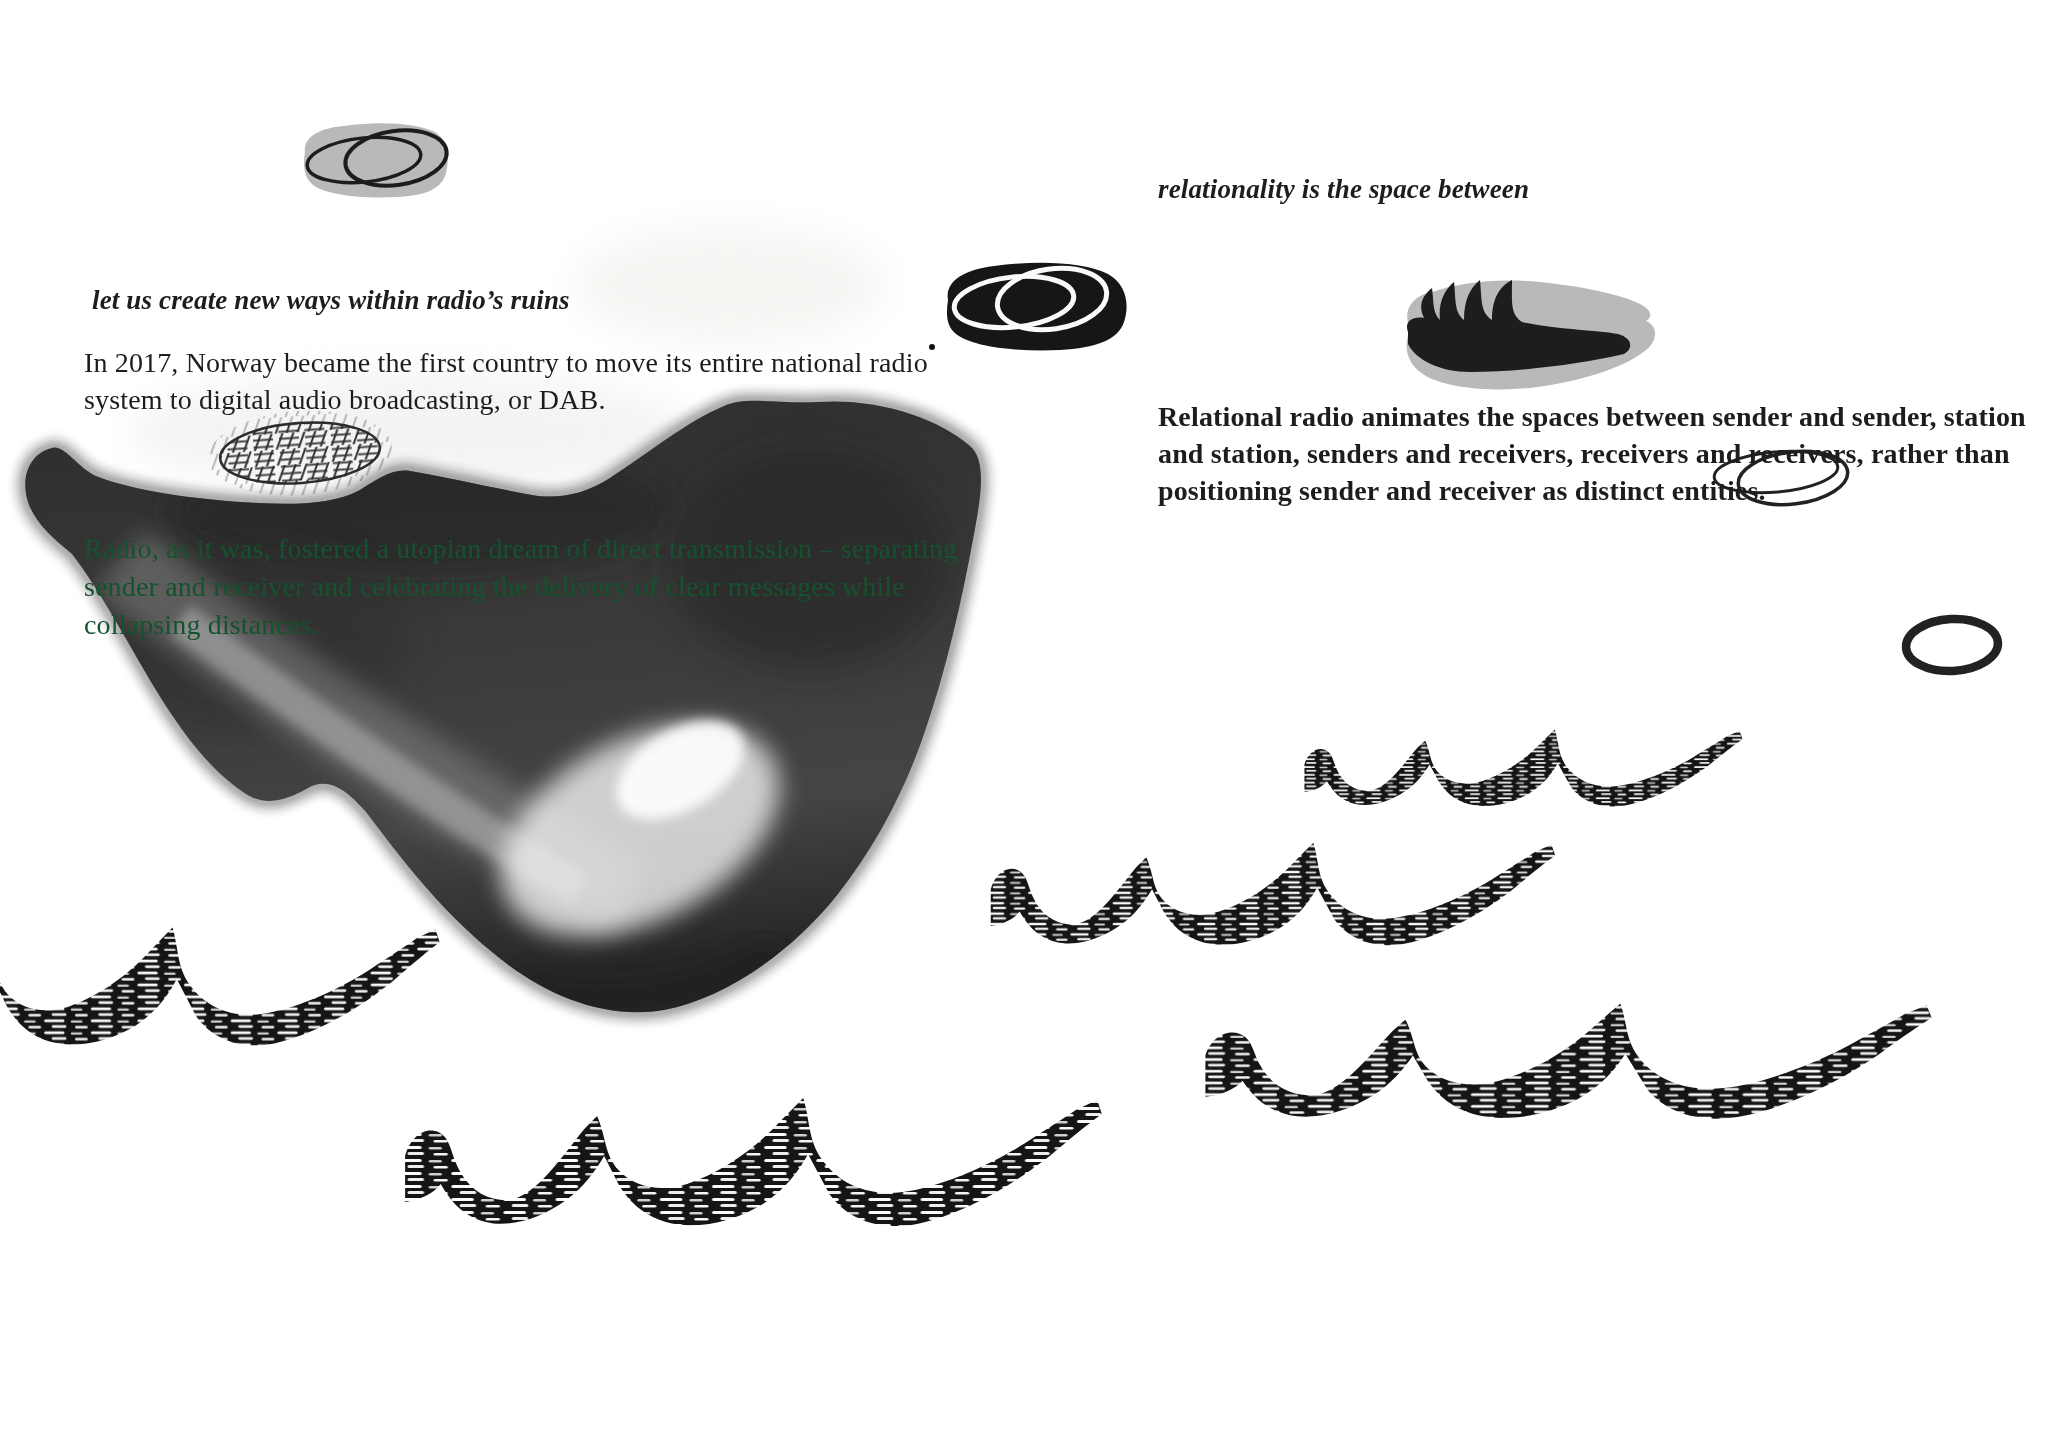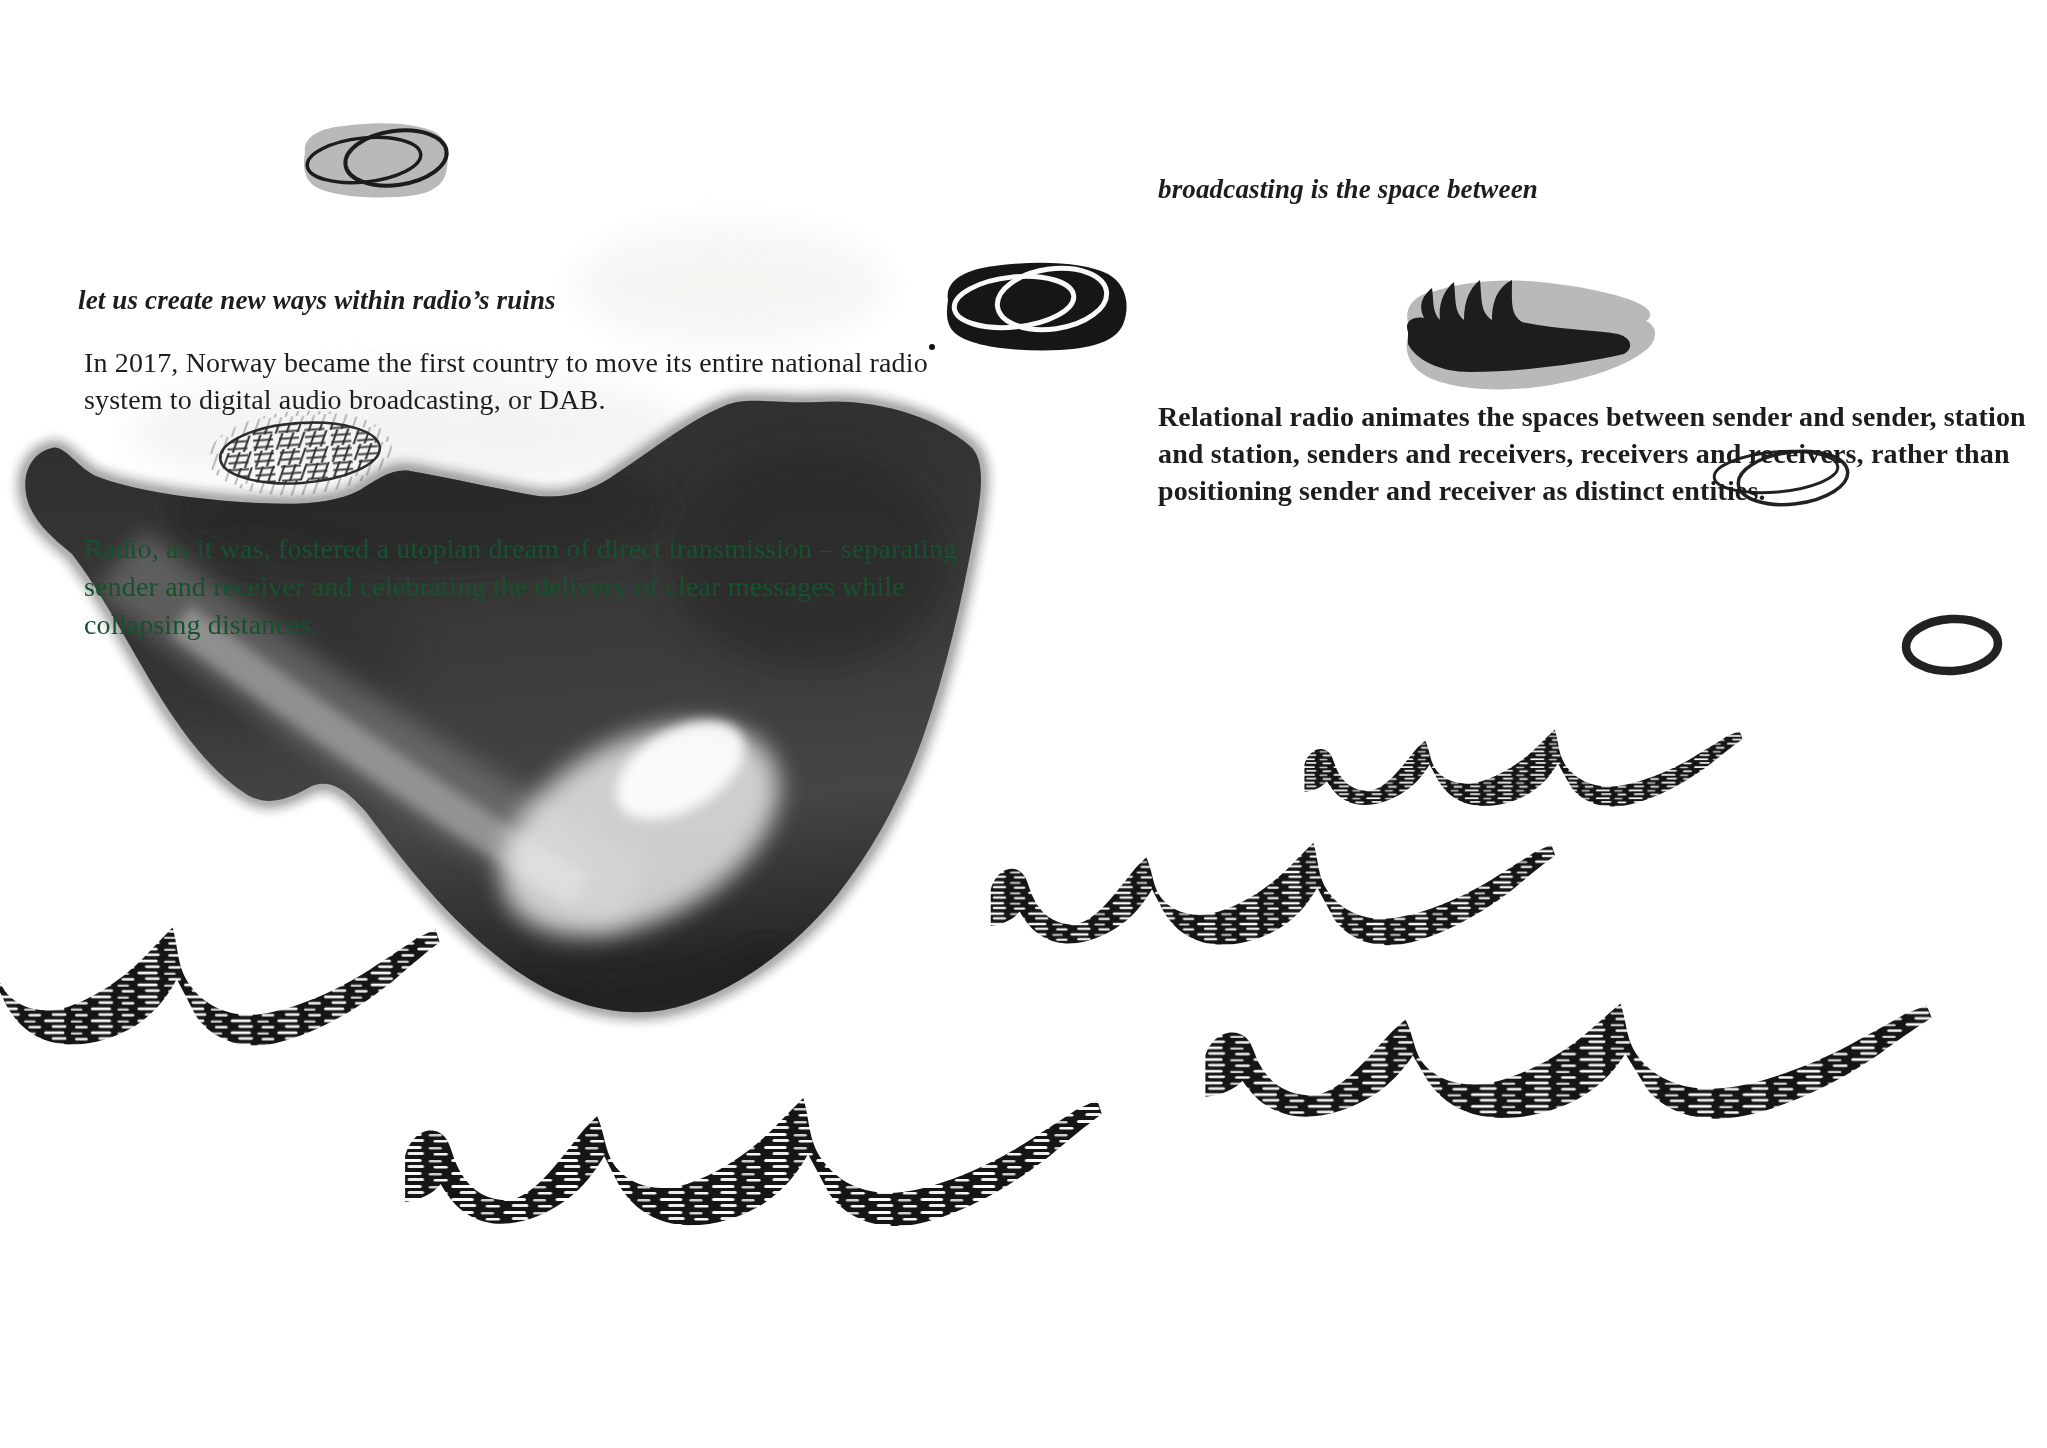--- a/index.html
+++ b/index.html
@@ -137,29 +137,29 @@
 
     <g>
       <use href="#waveMotif" fill="url(#waveTex)" transform="translate(1300,726) scale(0.745,0.60)"></use>
       <use href="#waveMotif" fill="url(#waveTex)" transform="translate(985,838) scale(0.96,0.80)"></use>
       <use href="#waveMotif" fill="url(#waveTex)" transform="translate(-190,922) scale(1.06,0.92)"></use>
       <use href="#waveMotif" fill="url(#waveTex)" transform="translate(1198,998) scale(1.235,0.90)"></use>
       <use href="#waveMotif" fill="url(#waveTex)" transform="translate(398,1092) scale(1.185,1.0)"></use>
     </g>
   </svg>
 
-  <div class="txt heading left-col" style="left:78px;top:283px;">let us create new ways within radio’s ruins</div>
+  <div class="txt heading left-col" style="left:92px;top:283px;">let us create new ways within radio’s ruins</div>
 
   <div class="txt left-col" style="top:344px;">In 2017, Norway became the first country to move its entire national radio
 system to digital audio broadcasting, or DAB.</div>
 
   <div class="txt left-col white" style="top:530px;line-height:38px;">Radio, as it was, fostered a utopian dream of direct transmission – separating
 sender and receiver and celebrating the delivery of clear messages while
 collapsing distances.</div>
 
-  <div class="txt heading right-col" style="top:172px;">broadcasting is the space between</div>
+  <div class="txt heading right-col" style="top:172px;">relationality is the space between</div>
 
 
   <div class="txt right-col" style="top:398px;font-weight:bold;">Relational radio animates the spaces between sender and sender, station
 and station, senders and receivers, receivers and receivers, rather than
 positioning sender and receiver as distinct entities.</div>
 
 </div>
 
 </body></html>

